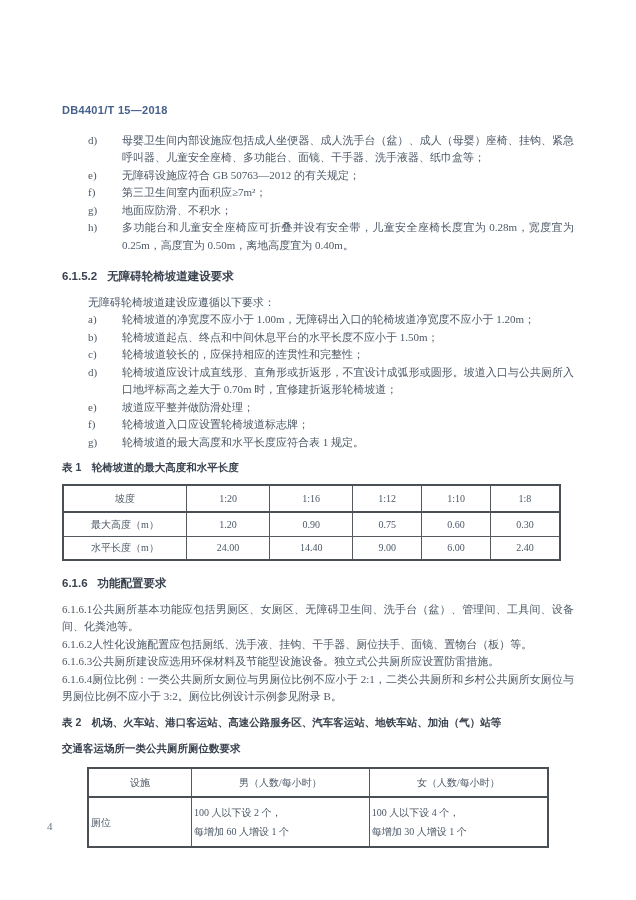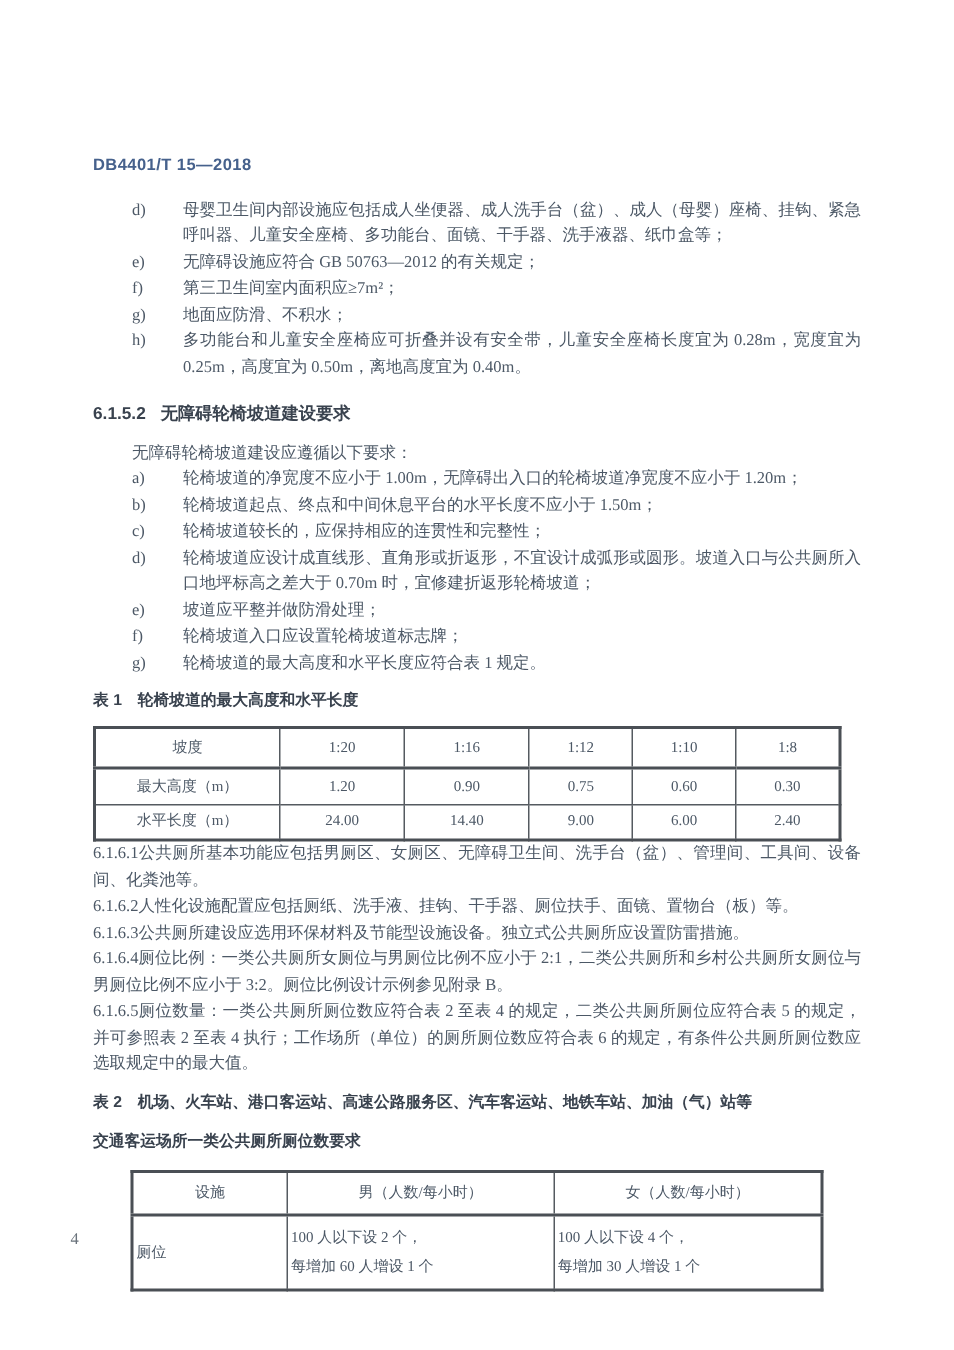--- a/index.html
+++ b/index.html
@@ -166,36 +166,36 @@
         <td>水平长度（m）</td>
         <td>24.00</td>
         <td>14.40</td>
         <td>9.00</td>
         <td>6.00</td>
         <td>2.40</td>
       </tr>
     </tbody>
   </table>
 
+  <div class="sec-heading">
+    <span class="sec-num">6.1.6</span><span>功能配置要求</span>
+  </div>
 
   <div class="sec6">
     <div class="para">
       <span class="p-num">6.1.6.1</span><span>公共厕所基本功能应包括男厕区、女厕区、无障碍卫生间、洗手台（盆）、管理间、工具间、设备间、化粪池等。</span>
     </div>
     <div class="para">
       <span class="p-num">6.1.6.2</span><span>人性化设施配置应包括厕纸、洗手液、挂钩、干手器、厕位扶手、面镜、置物台（板）等。</span>
     </div>
     <div class="para">
       <span class="p-num">6.1.6.3</span><span>公共厕所建设应选用环保材料及节能型设施设备。独立式公共厕所应设置防雷措施。</span>
     </div>
     <div class="para">
       <span class="p-num">6.1.6.4</span><span>厕位比例：一类公共厕所女厕位与男厕位比例不应小于 2:1，二类公共厕所和乡村公共厕所女厕位与男厕位比例不应小于 3:2。厕位比例设计示例参见附录 B。</span>
-    </div>
-    <div class="para">
-      <span class="p-num">6.1.6.5</span><span>厕位数量：一类公共厕所厕位数应符合表 2 至表 4 的规定，二类公共厕所厕位应符合表 5 的规定，并可参照表 2 至表 4 执行；工作场所（单位）的厕所厕位数应符合表 6 的规定，有条件公共厕所厕位数应选取规定中的最大值。</span>
     </div>
   </div>
 
   <div class="tbl-caption">表 2　机场、火车站、港口客运站、高速公路服务区、汽车客运站、地铁车站、加油（气）站等</div>
   <div class="tbl-caption second-line">交通客运场所一类公共厕所厕位数要求</div>
 
   <table class="tbl2">
     <thead>
       <tr>
         <th class="col-facility">设施</th>

